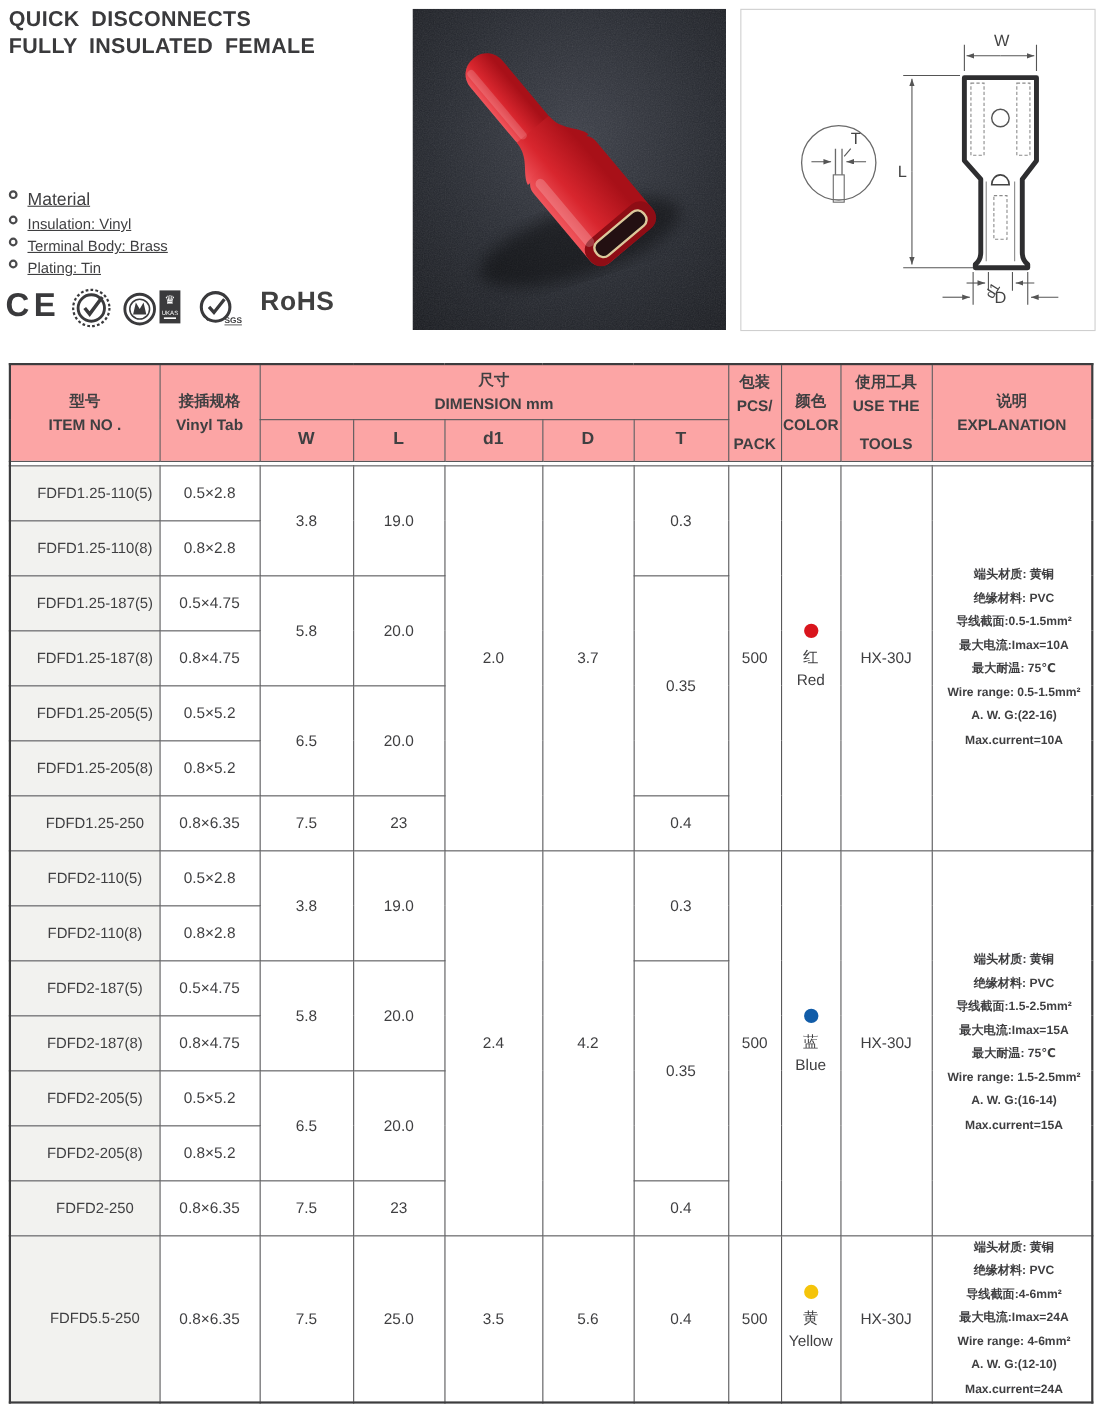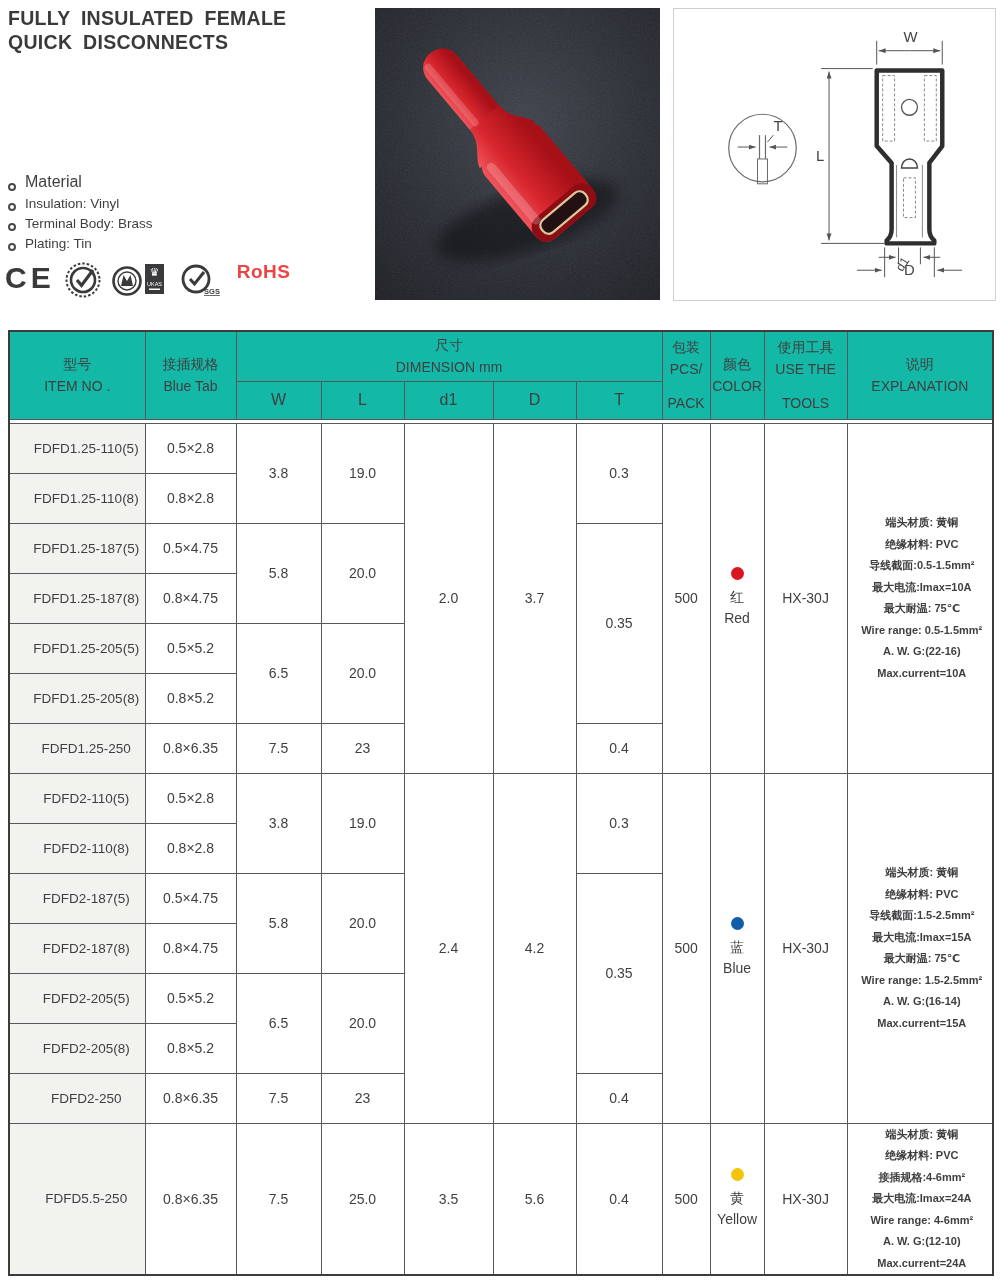--- a/index.html
+++ b/index.html
@@ -10,58 +10,58 @@
     color:#3f3f41;
   }
   
   .top { position:relative; height:330px; }
   .title {
     position:absolute; left:8px; top:6px;
     font-size:19.5px; font-weight:bold; color:#3a3a3c;
     line-height:24px; letter-spacing:.3px; word-spacing:5px;
   }
   .mat { position:absolute; left:8px; top:173px; }
-  .mat-row { display:flex; align-items:flex-end; margin-bottom:5px; }
+  .mat-row { display:flex; align-items:flex-start; margin-bottom:5px;text-decoration:underline; }
   .bullet { width:8px; height:8px; border:2px solid #4a4a4c; border-radius:50%; margin-right:9px; flex:none; }
   .mat-head { font-size:16px; }
   .mat-item { font-size:13.5px; }
   .certs { position:absolute; left:5px; top:261px; display:flex; gap:9px; height:42px; }
   .ce { font-size:30px; font-weight:bold; letter-spacing:4px; color:#3a3a3c; }
-  .rohs { font-size:19px; font-weight:bold; color:#ef4444; letter-spacing:.5px; }
+  .rohs { font-size:24px; font-weight:bold; color:#404040; letter-spacing:.5px; }
   .photo { position:absolute; left:375px; top:8px; }
   .diagram { position:absolute; left:673px; top:8px; border:1px solid #cfcfcf; background:#fff; }
   
   table.spec {
     border-collapse:collapse; table-layout:fixed;
     width:984px; margin:0 0 0 8px;
     border:2px solid #3c3c3e;
   }
   .spec th, .spec td { border:1px solid #58585a; text-align:center; vertical-align:middle; color:#3f3f41; }
-  .spec thead th { background:#14b8a6; font-weight:normal; }
+  .spec thead th { background:#fca5a5; font-weight:bold; }
   .hr1 { height:50px; } .hr2 { height:38px; }
   .thl { display:block; line-height:22px; font-size:14px; }
   .gap { margin-top:12px; }
   .body-row { height:50px; }
   .tall-row { height:145px; }
   .divider td { height:4px; padding:0; background:#fff; border-left:none; border-right:none; }
   .c-item { background:#f2f2ef; text-align:left; padding-left:18px; font-size:13.5px; }
   .c-val { font-size:14px;margin-left:27px; }
   .c-expl { text-align:left; padding:0 6px 0 10px; }
   .expl-line { display:block; font-size:11px; line-height:21.5px; white-space:nowrap;font-weight:bold; }
   .dot { display:block; width:13px; height:13px; border-radius:50%; margin:0 auto 7px; }
   .cline { display:block; font-size:14px; line-height:21px; }
 </style>
 </head>
 <body>
 
 <div class="top">
 
   <div class="title">
+    <span style="display:block">QUICK DISCONNECTS</span>
     <span style="display:block">FULLY INSULATED FEMALE</span>
-    <span style="display:block">QUICK DISCONNECTS</span>
   </div>
 
   <div class="mat">
     <div class="mat-row">
       <span class="bullet"></span>
       <span class="mat-head">Material</span>
     </div>
     <div class="mat-row">
       <span class="bullet"></span>
       <span class="mat-item">Insulation: Vinyl</span>
@@ -206,21 +206,21 @@
       <col style="width:146px">
   </colgroup>
   <thead>
     <tr class="hr1">
       <th rowspan="2">
         <span class="thl">型号</span>
         <span class="thl">ITEM NO .</span>
       </th>
       <th rowspan="2">
         <span class="thl">接插规格</span>
-        <span class="thl">Blue Tab</span>
+        <span class="thl">Vinyl Tab</span>
       </th>
       <th colspan="5">
         <span class="thl">尺寸</span>
         <span class="thl">DIMENSION mm</span>
       </th>
       <th rowspan="2">
         <span class="thl">包装</span>
         <span class="thl">PCS/</span>
         <span class="thl gap">PACK</span>
       </th>
@@ -386,21 +386,21 @@
       <td class="c-val">500</td>
       <td>
         <span class="dot" style="background-color: rgb(245, 196, 10);"></span>
         <span class="cline">黄</span>
         <span class="cline">Yellow</span>
       </td>
       <td class="c-val">HX-30J</td>
       <td class="c-expl">
         <span class="expl-line">端头材质: 黄铜</span>
         <span class="expl-line">绝缘材料: PVC</span>
-        <span class="expl-line">接插规格:4-6mm²</span>
+        <span class="expl-line">导线截面:4-6mm²</span>
         <span class="expl-line">最大电流:Imax=24A</span>
         <span class="expl-line">Wire range:  4-6mm²</span>
         <span class="expl-line">A. W. G:(12-10)</span>
         <span class="expl-line">Max.current=24A</span>
       </td>
     </tr>
   </tbody>
 </table>
 
 </body></html>

